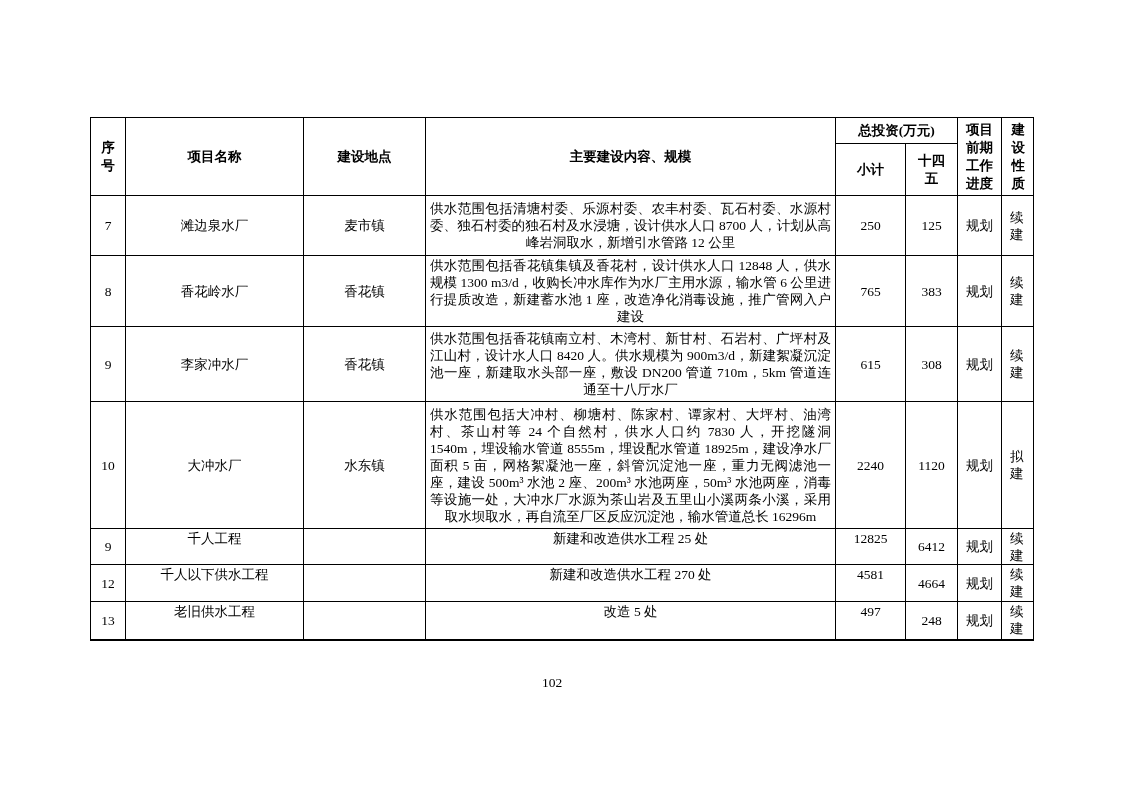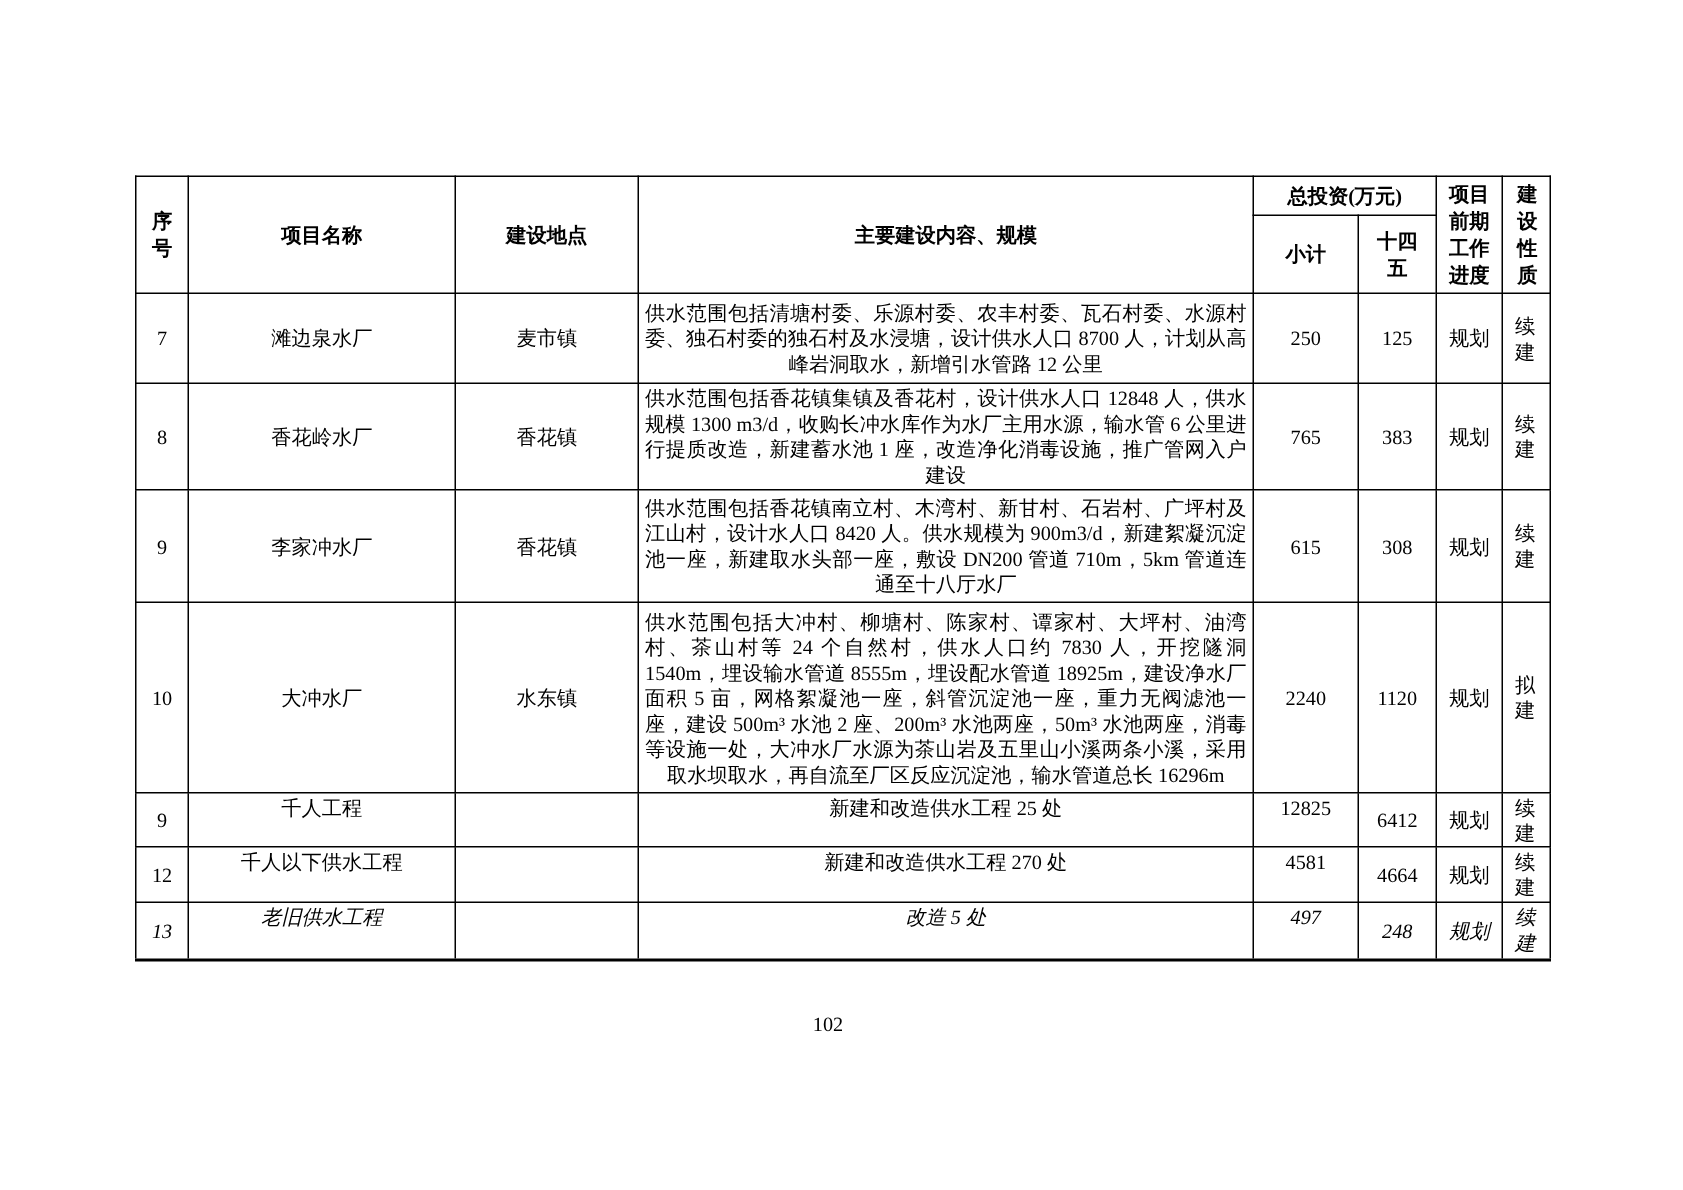--- a/index.html
+++ b/index.html
@@ -45,21 +45,21 @@
   .w-nat{width:32px;}
 
   tr.hrow1{height:26px;}
   tr.hrow2{height:52px;}
   tr.r7{height:60px;}
   tr.r8{height:68px;}
   tr.r9{height:75px;}
   tr.r10{height:127px;}
   tr.r11{height:36px;}
   tr.r12{height:37px;border-radius:15px;}
-  tr.r13{height:38px;font-style:italic;}
+  tr.r13{height:38px;}
   tr.r13 td{border-bottom:2px solid #000;}
 
   th.h-idx{padding:0 4px;}
   th.h-145{padding:0 11px;}
   th.h-prog{padding:0 6px;}
   th.h-nat{padding:0 8px;text-align:right;}
 
   td.c-idx{text-align:center;}
   td.c-name{text-align:center;}
   td.c-loc{text-align:center;}

